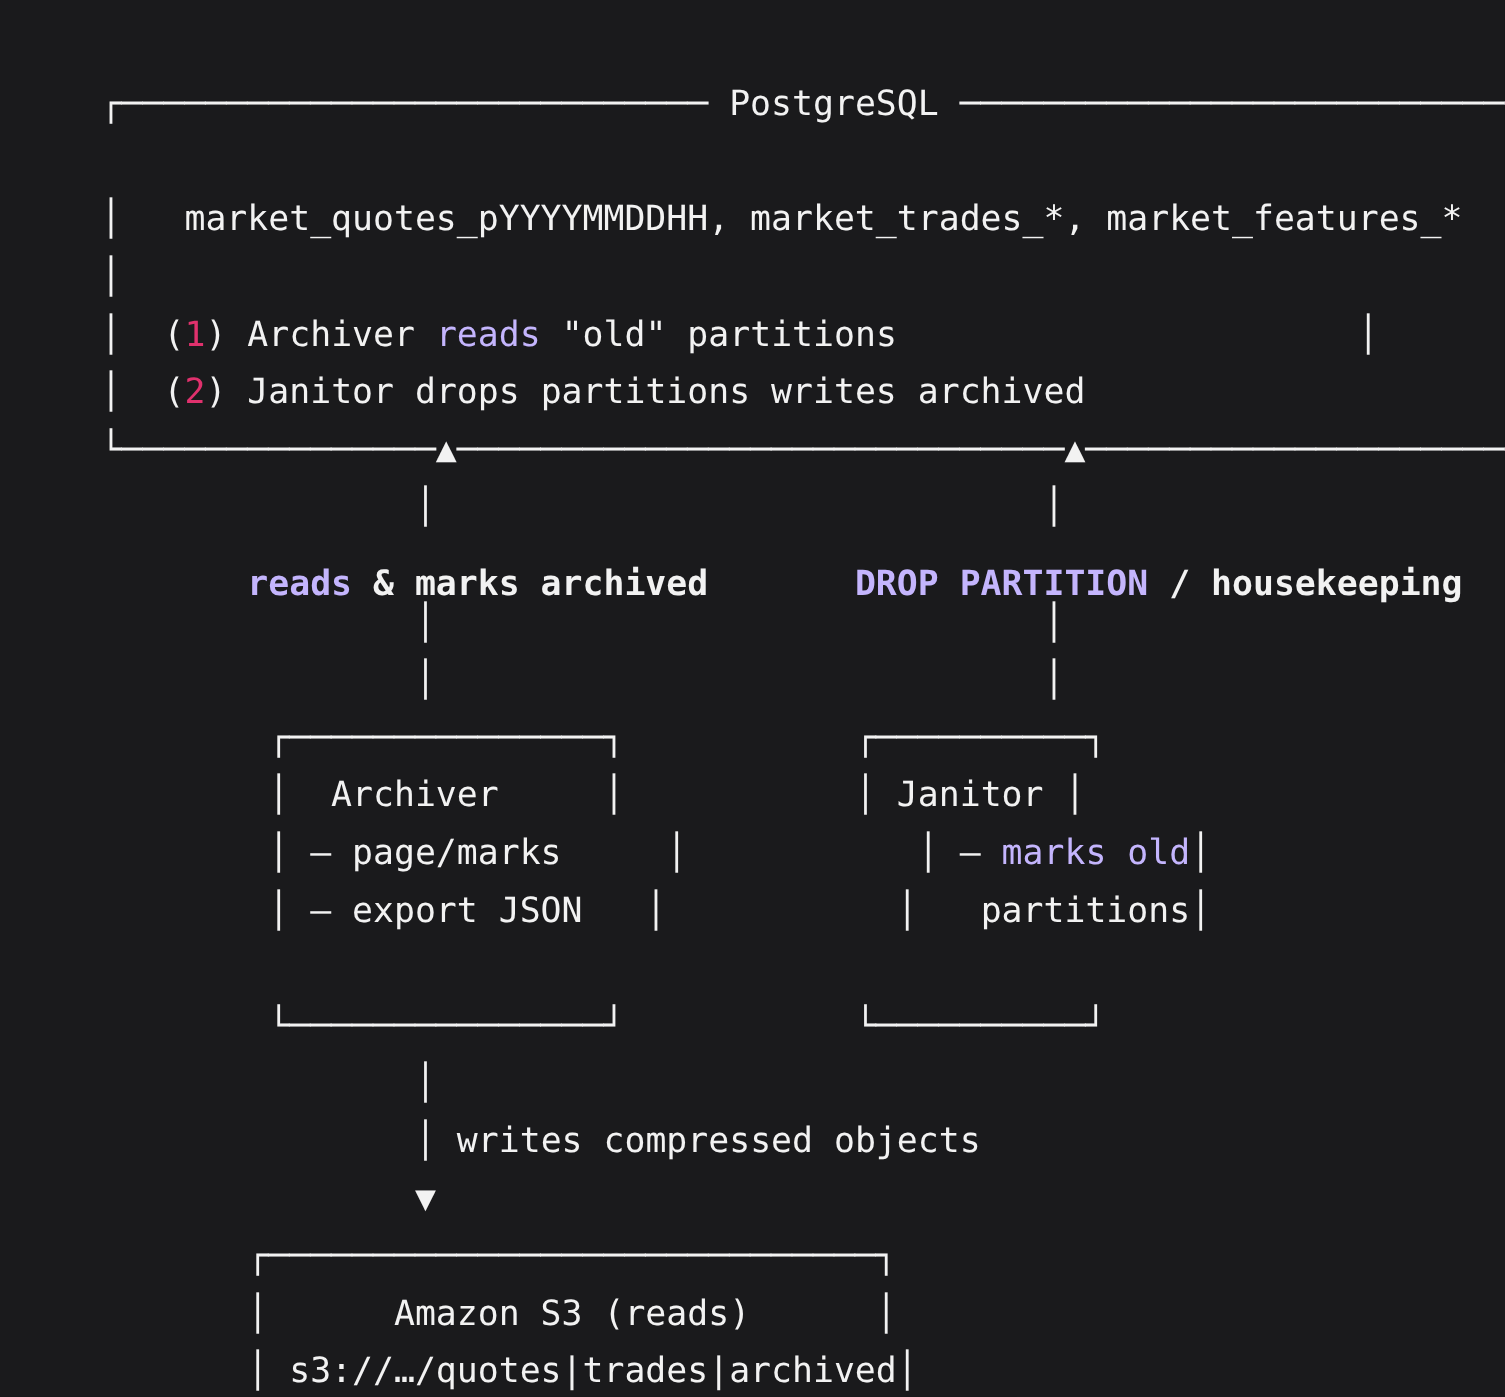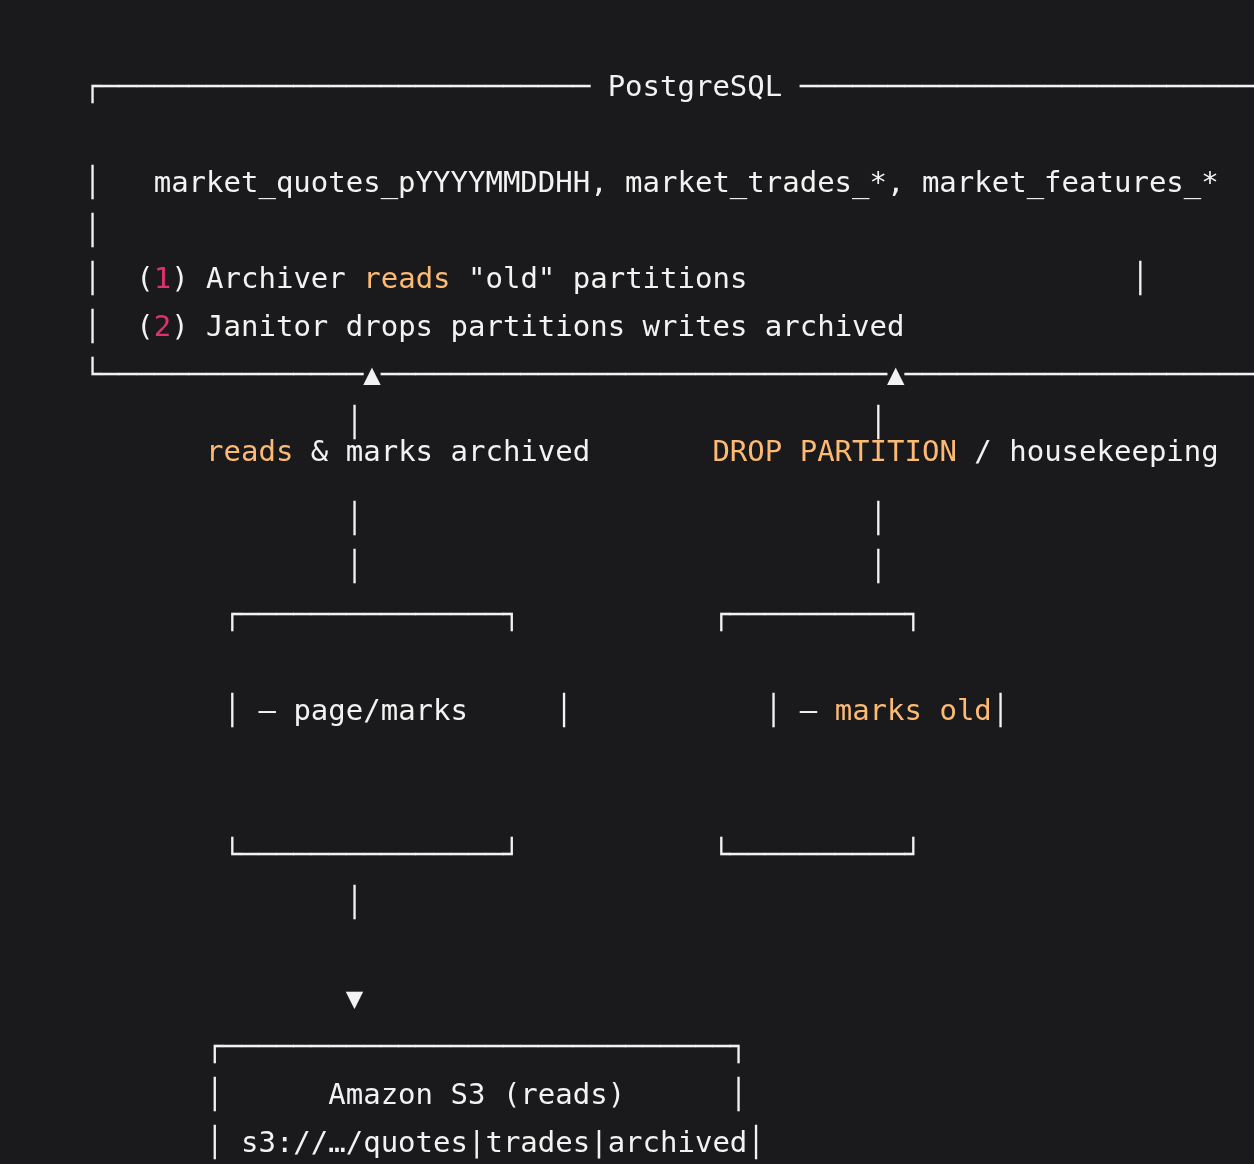--- a/index.html
+++ b/index.html
@@ -26,21 +26,21 @@
     left: 0;
     top: 0;
     white-space: pre;
     font-size: 29px;
     line-height: 48px;
     letter-spacing: 0px;
     color: #f2f2f2;
     font-family: "DejaVu Sans Mono", "Liberation Mono", monospace;
     -webkit-font-smoothing: antialiased;
   }
-  .blue { color: #fdba74; }
+  .blue { color: #c4b5fd; }
   .pink { color: #e0316d; }
   .white { color: #f2f2f2; }
 </style>
 </head>
 <body>
 
 <div id="canvas">
 
   <div class="row" style="left:14px; top:14px;">
     <span class="white">┌──────────────────────────── </span><span class="white">PostgreSQL</span><span class="white"> ─────────────────────────────┐</span>
@@ -64,51 +64,60 @@
   </div>
 
   <div class="row" style="left:14px; top:302px;">
     <span class="white">└───────────────</span><span class="white">▲</span><span class="white">─────────────────────────────</span><span class="white">▲</span><span class="white">───────────────────────┐</span>
   </div>
 
   <div class="row" style="left:14px; top:350px;">
     <span class="white">               </span><span class="white">│</span><span class="white">                             </span><span class="white">│</span>
   </div>
 
-  <div class="row" style="left:14px; top:379px;">
+  <div class="row" style="left:14px; top:414px;font-weight:bold;">
     <span class="white">       </span><span class="blue">reads</span><span class="white"> &amp; marks archived</span><span class="white">       </span><span class="blue">DROP PARTITION</span><span class="white"> / housekeeping</span>
   </div>
 
   <div class="row" style="left:14px; top:446px;">
     <span class="white">               </span><span class="white">│</span><span class="white">                             </span><span class="white">│</span>
   </div>
 
   <div class="row" style="left:14px; top:494px;">
     <span class="white">               </span><span class="white">│</span><span class="white">                             </span><span class="white">│</span>
   </div>
 
   <div class="row" style="left:14px; top:542px;">
     <span class="white">        </span><span class="white">┌───────────────┐</span><span class="white">           </span><span class="white">┌──────────┐</span>
   </div>
 
+  <div class="row" style="left:14px; top:590px;">
+    <span class="white">        </span><span class="white">│  </span><span class="white">Archiver</span><span class="white">     </span><span class="white">│</span><span class="white">           </span><span class="white">│ </span><span class="white">Janitor</span><span class="white"> </span><span class="white">│</span>
+  </div>
 
   <div class="row" style="left:14px; top:638px;">
     <span class="white">        </span><span class="white">│ </span><span class="white">– </span><span class="white">page/marks</span><span class="white">     </span><span class="white">│</span><span class="white">           </span><span class="white">│ </span><span class="white">– </span><span class="blue">marks old</span><span class="white">│</span>
   </div>
 
+  <div class="row" style="left:14px; top:686px;">
+    <span class="white">        </span><span class="white">│ </span><span class="white">– </span><span class="white">export JSON</span><span class="white">   </span><span class="white">│</span><span class="white">           </span><span class="white">│ </span><span class="white">  </span><span class="white">partitions</span><span class="white">│</span>
+  </div>
 
 
   <div class="row" style="left:14px; top:782px;">
     <span class="white">        </span><span class="white">└───────────────┘</span><span class="white">           </span><span class="white">└──────────┘</span>
   </div>
 
   <div class="row" style="left:14px; top:830px;">
     <span class="white">               </span><span class="white">│</span>
   </div>
 
+  <div class="row" style="left:14px; top:878px;">
+    <span class="white">               </span><span class="white">│</span><span class="white"> </span><span class="white">writes compressed objects</span>
+  </div>
 
   <div class="row" style="left:14px; top:926px;">
     <span class="white">               </span><span class="white">▼</span>
   </div>
 
   <div class="row" style="left:14px; top:974px;">
     <span class="white">       </span><span class="white">┌─────────────────────────────┐</span>
   </div>
 
   <div class="row" style="left:14px; top:1022px;">

